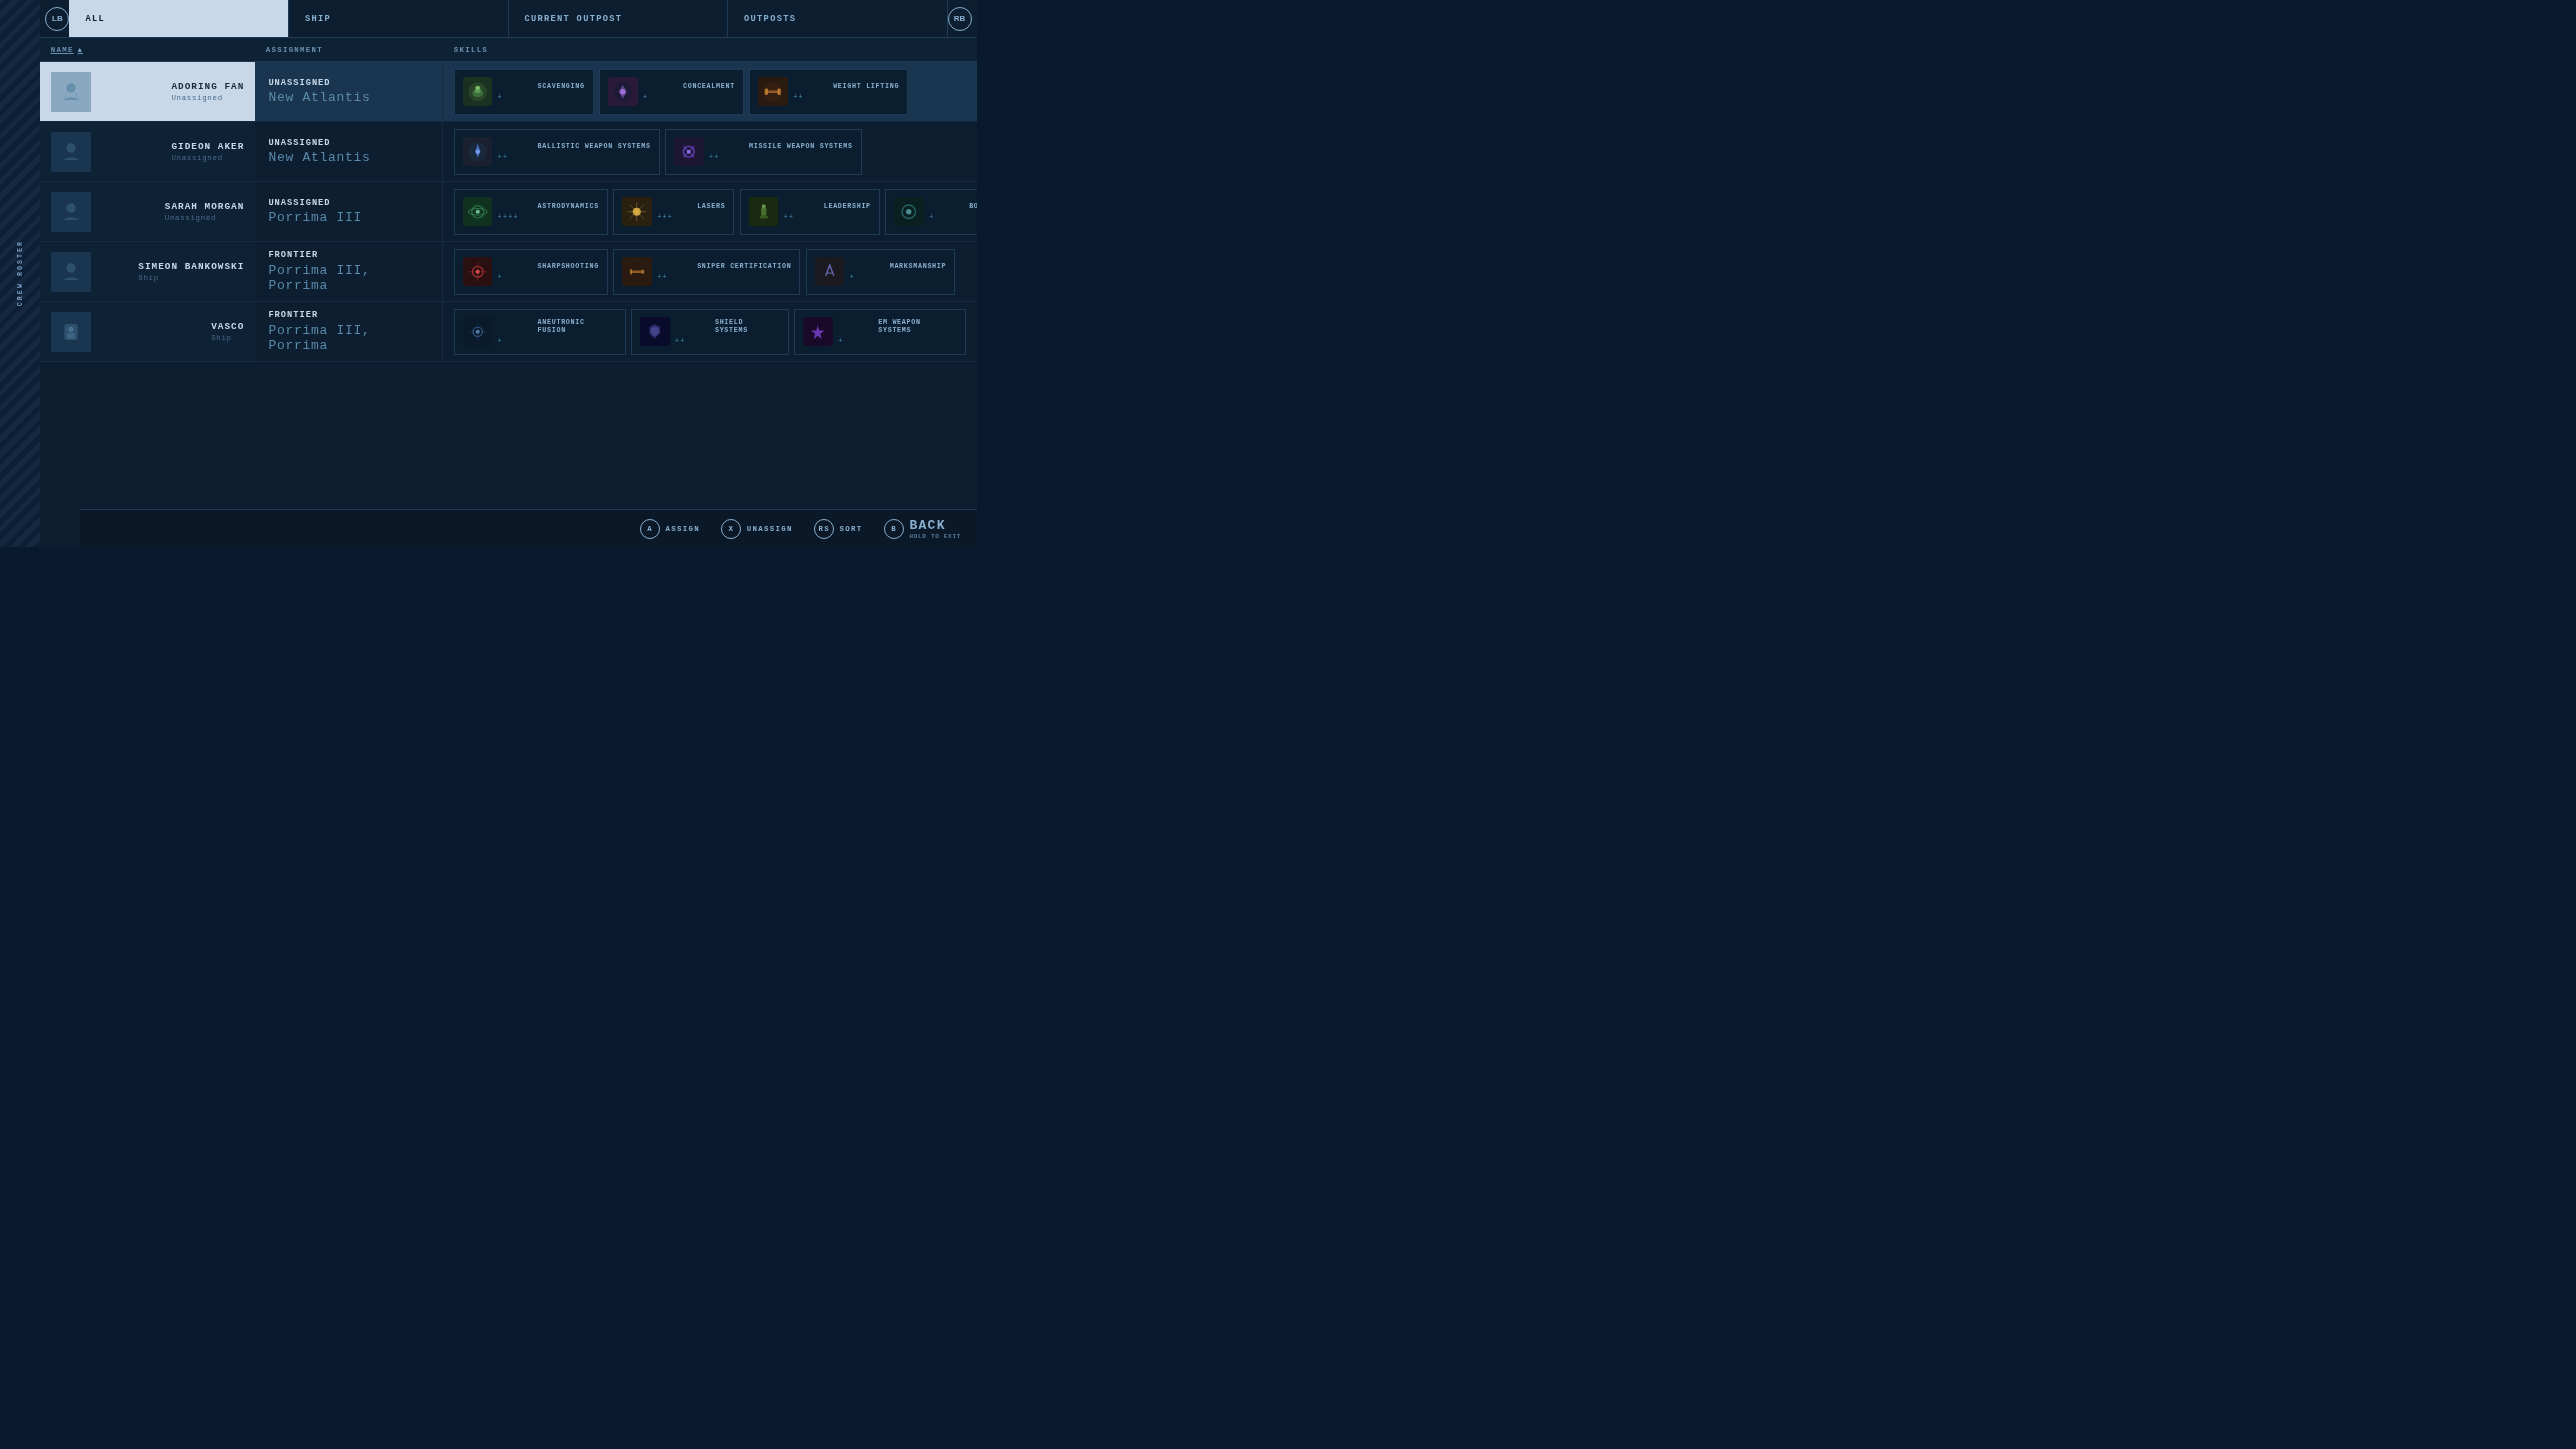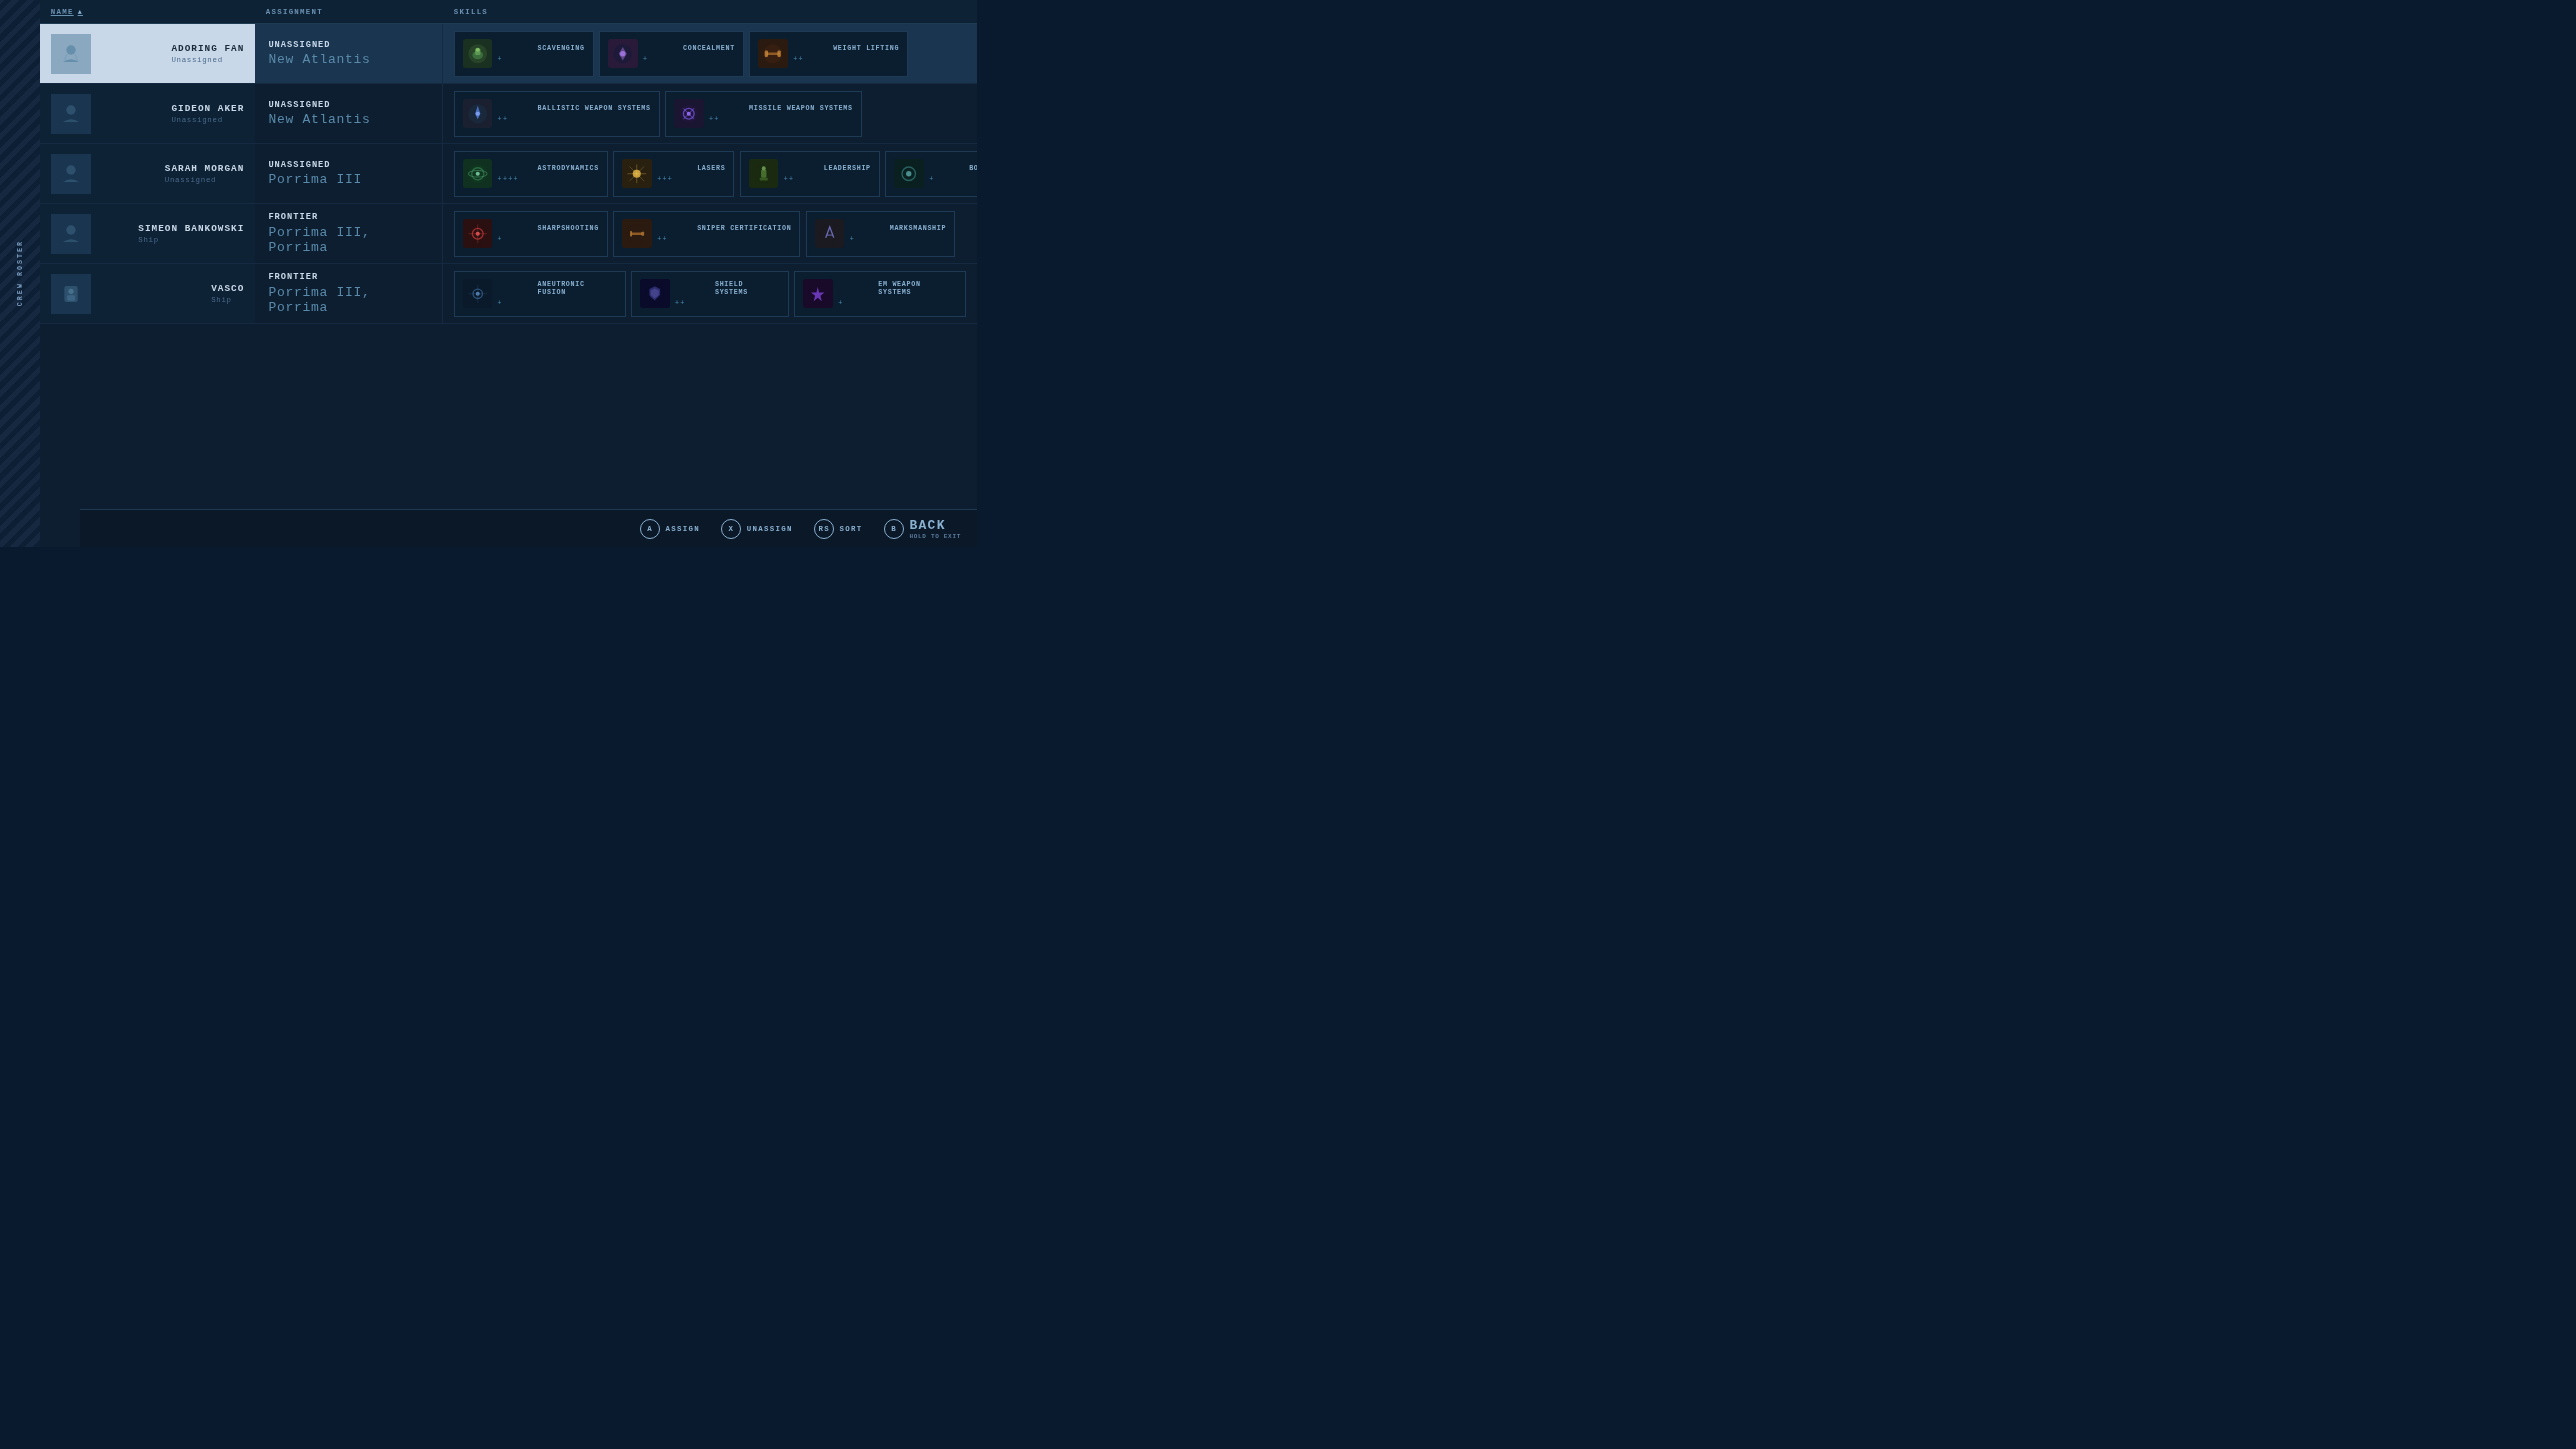--- a/index.html
+++ b/index.html
@@ -345,20 +345,38 @@
   </style>
 </head>
 <body>
 
 <div class="sidebar">
   <span class="sidebar-label">CREW ROSTER</span>
 </div>
 
 <div class="main-content">
 
+  <div class="nav-bar">
+    <button class="nav-btn-lb">LB</button>
+    <div class="nav-tabs">
+      <div class="nav-tab active">
+        <span>ALL</span>
+      </div>
+      <div class="nav-tab">
+        <span>SHIP</span>
+      </div>
+      <div class="nav-tab">
+        <span>CURRENT OUTPOST</span>
+      </div>
+      <div class="nav-tab">
+        <span>OUTPOSTS</span>
+      </div>
+    </div>
+    <button class="nav-btn-rb">RB</button>
+  </div>
 
   <div class="crew-table">
 
     <div class="table-header">
       <div class="table-header-cell sortable">
         <span>NAME</span>
         <span class="sort-arrow">▲</span>
       </div>
       <div class="table-header-cell">ASSIGNMENT</div>
       <div class="table-header-cell">SKILLS</div>

